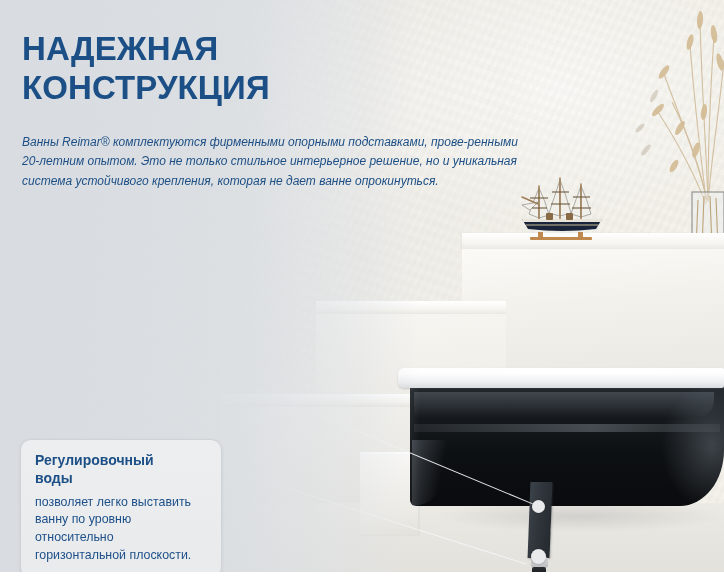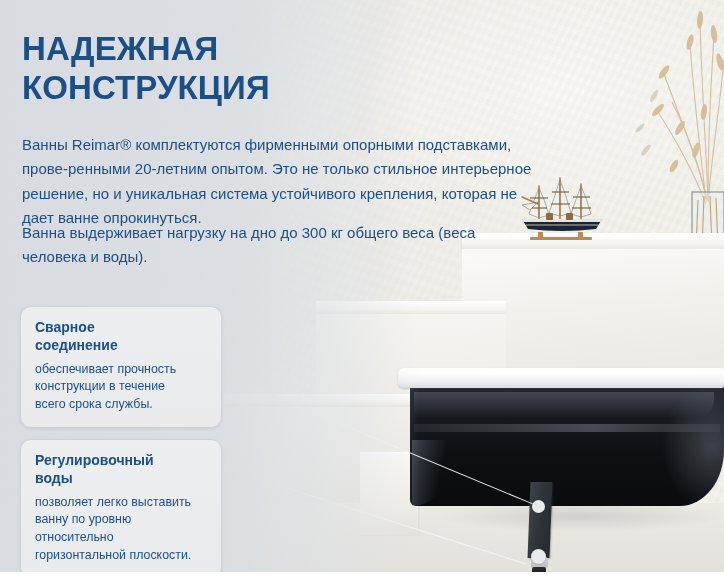--- a/index.html
+++ b/index.html
@@ -227,23 +227,24 @@
     line-height: 1.17;
     letter-spacing: .1px;
     color: #1b4f86;
     text-transform: uppercase;
   }
 
   .para {
     position: absolute;
     left: 22px;
     width: 512px;
-    font-size: 15px;
+    font-size: 12px;
     line-height: 1.62;
     color: #1d4f85;
+    font-style: italic;
   }
   .para-1 { top: 133px; }
   .para-2 { top: 221px; }
 
   .card {
     position: absolute;
     left: 20px;
     width: 202px;
     background: linear-gradient(180deg, #eceef0 0%, #e8eaec 100%);
     border: 1px solid #ced3d8;
@@ -389,29 +390,21 @@
     <div class="text-veil"></div>
   </div>
 
   <div class="content">
 
     <h1 class="headline" style="white-space:pre-line;">НАДЕЖНАЯ
 КОНСТРУКЦИЯ</h1>
 
     <p class="para para-1">Ванны Reimar® комплектуются фирменными опорными подставками, прове-ренными 20-летним опытом. Это не только стильное интерьерное решение, но и уникальная система устойчивого крепления, которая не дает ванне опрокинуться.</p>
 
-    <p class="para para-2">Ванна выдерживает нагрузку на дно до 300 кг общего веса (веса человека и воды).</p>
-
-    <div class="card card-1">
-      <div class="card-title">Сварное
-соединение</div>
-      <div class="card-text">обеспечивает прочность
-конструкции в течение
-всего срока службы.</div>
-    </div>
+
 
     <div class="card card-2">
       <div class="card-title">Регулировочный
 воды</div>
       <div class="card-text">позволяет легко выставить
 ванну по уровню относительно
 горизонтальной плоскости.</div>
     </div>
 
   </div>

